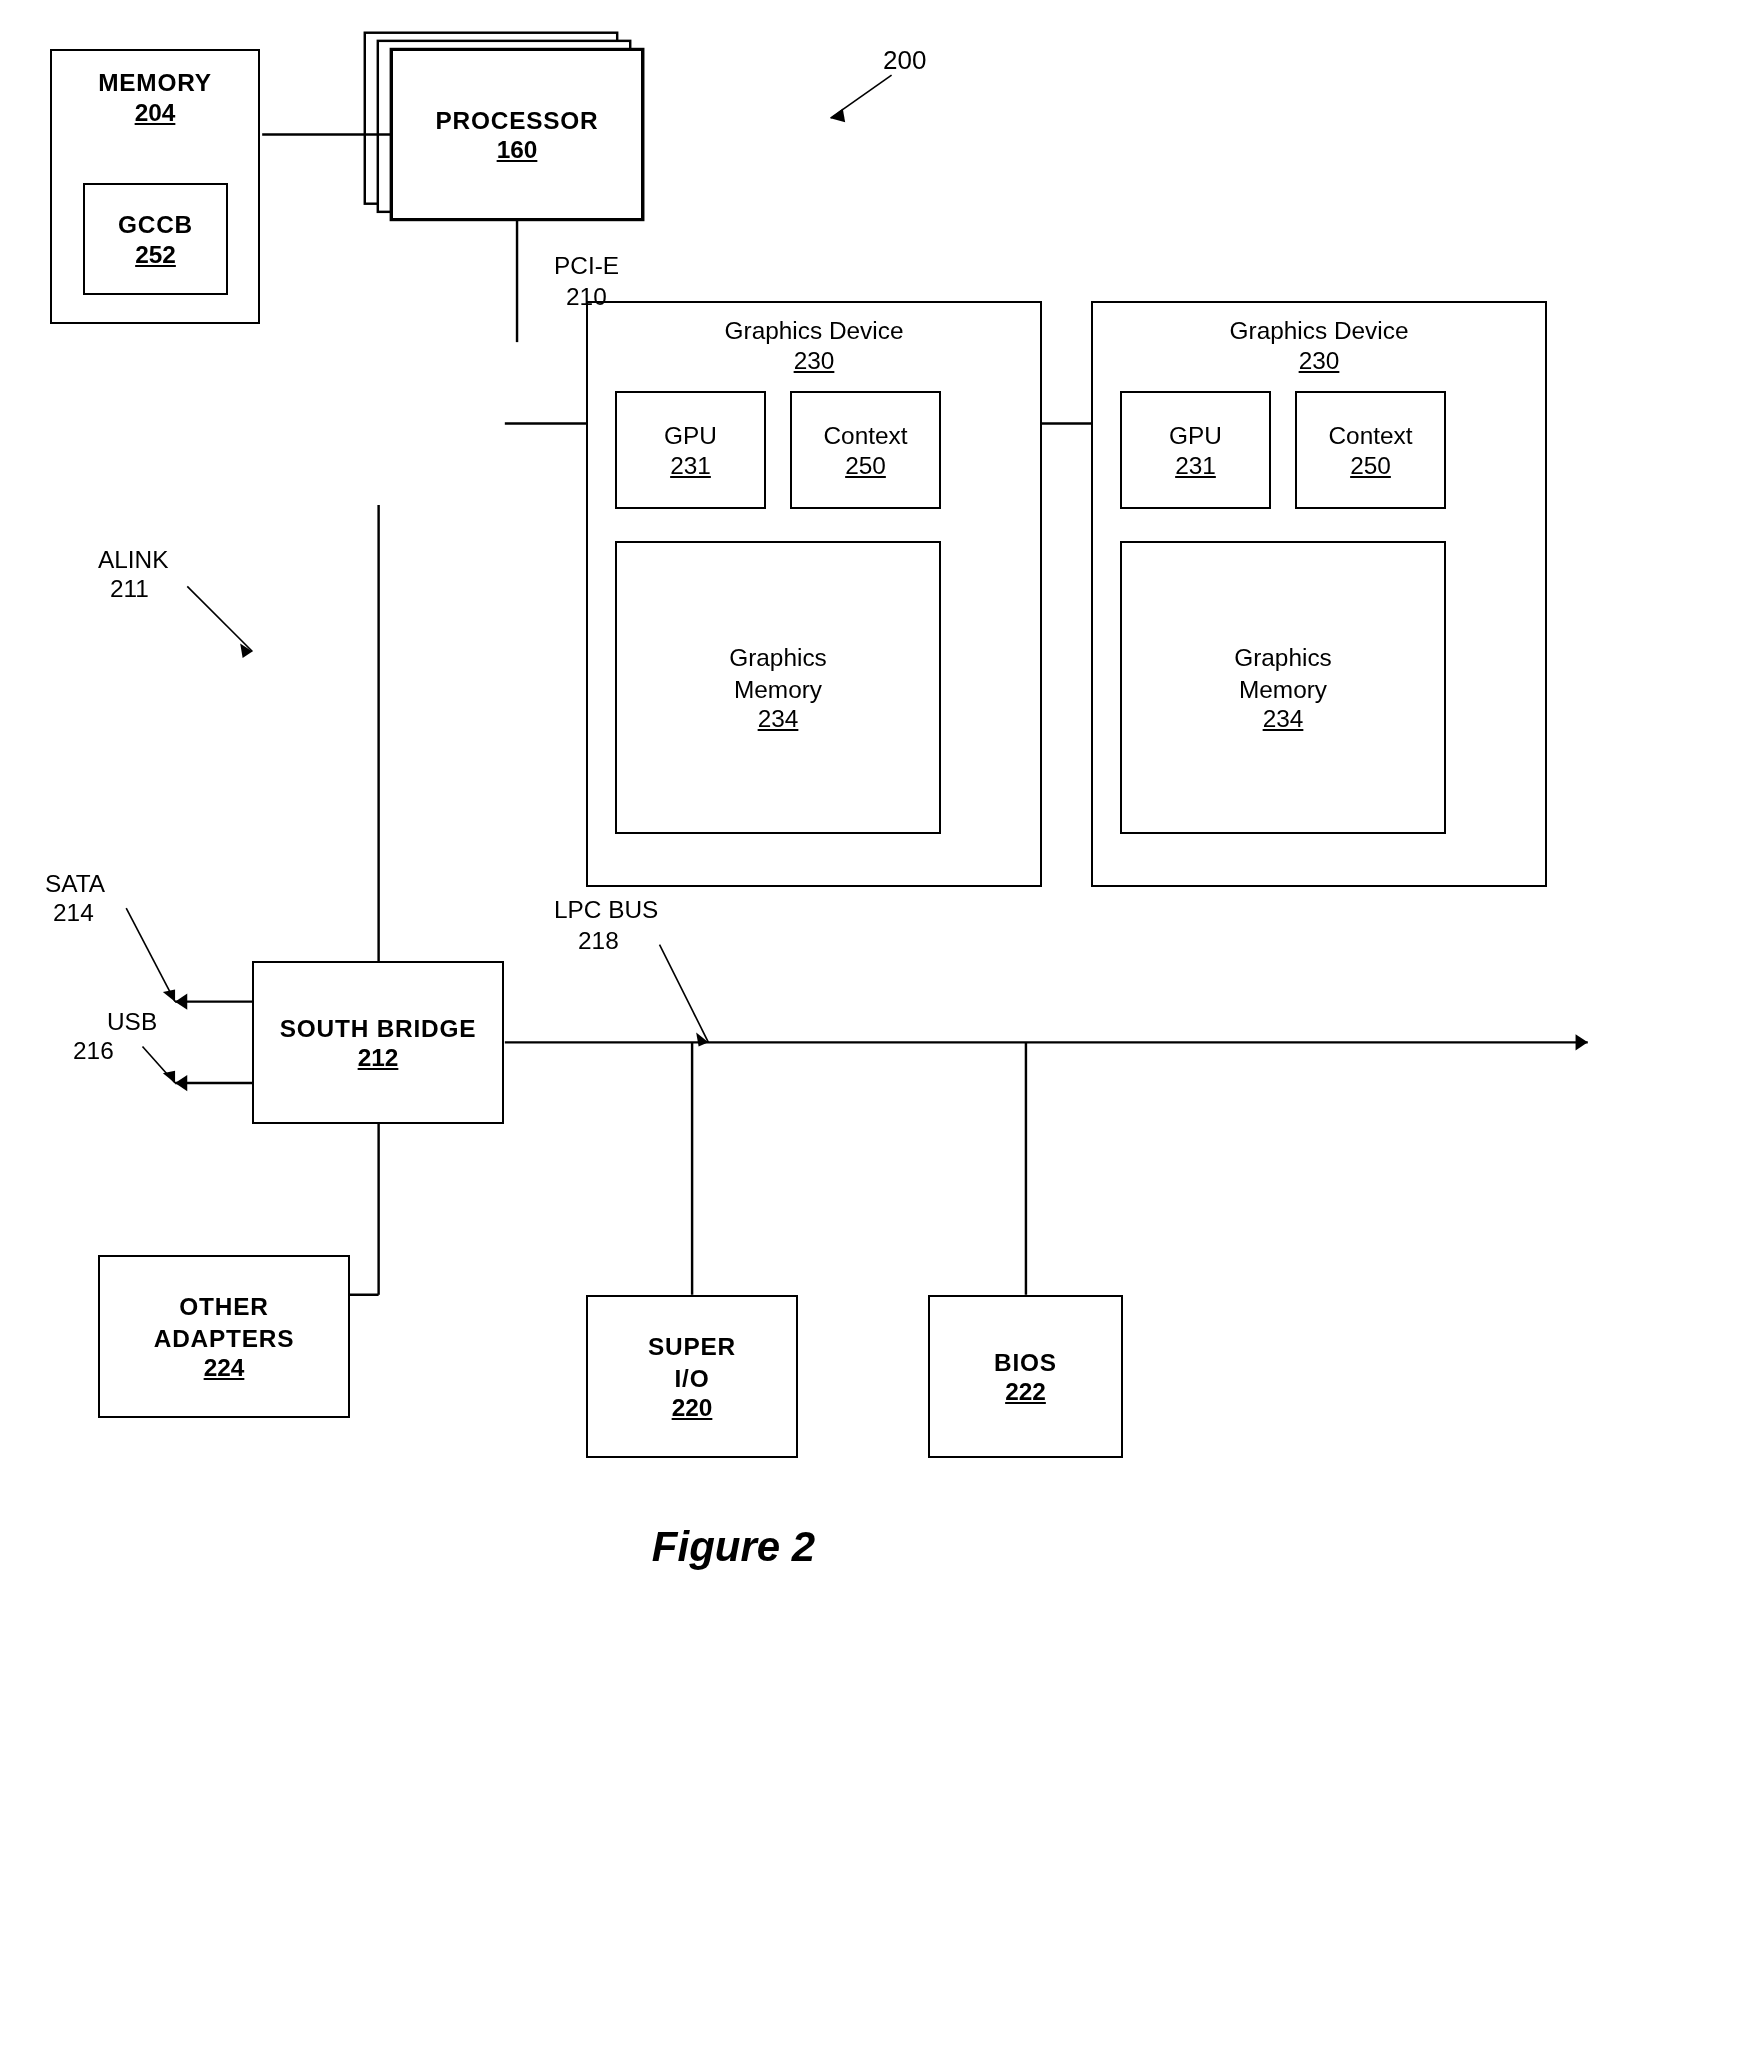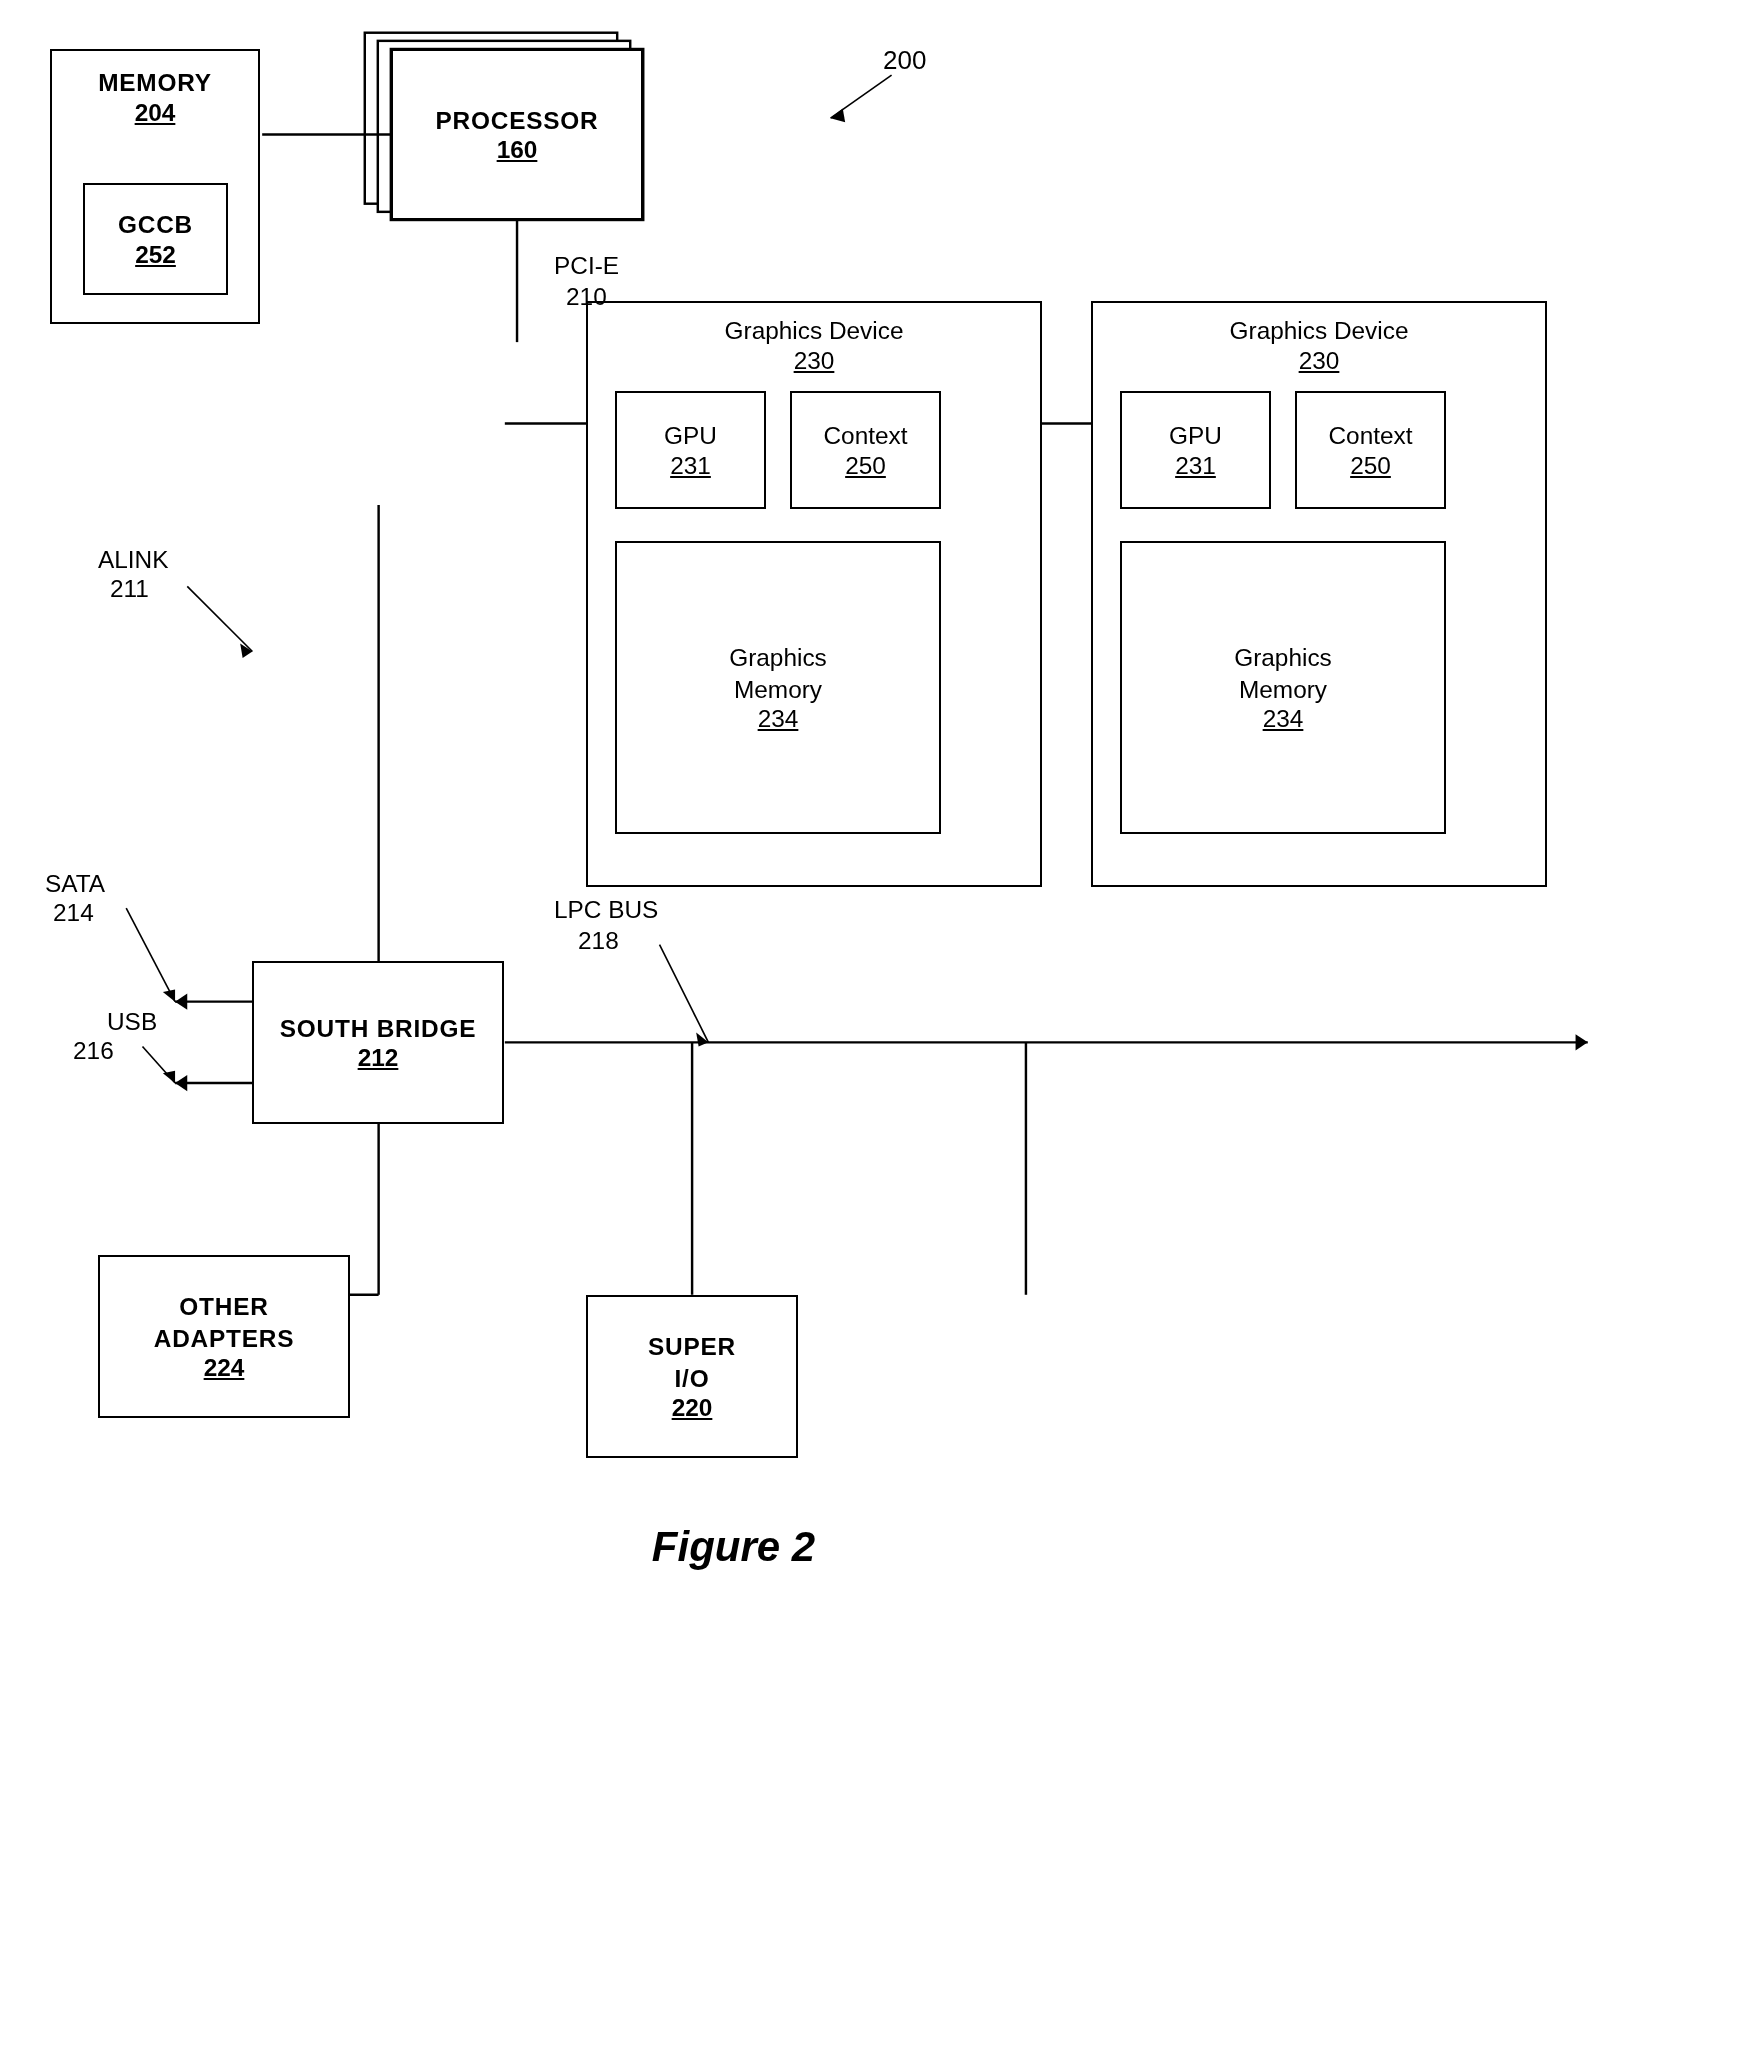--- a/index.html
+++ b/index.html
@@ -206,20 +206,24 @@
 ADAPTERS</span>
     <span class="block-num">224</span>
   </div>
 
   <div class="block" style="left:586px; top:1295px; width:212px; height:163px;">
     <span class="block-label" style="white-space:pre-line;">SUPER
 I/O</span>
     <span class="block-num">220</span>
   </div>
 
+  <div class="block" style="left:928px; top:1295px; width:195px; height:163px;">
+    <span class="block-label">BIOS</span>
+    <span class="block-num">222</span>
+  </div>
 
   <div class="annotation-label" style="left:883px; top:45px; font-size:26px;">200</div>
 
   <div class="annotation-label" style="left:554px; top:252px; font-size:24.4px;">PCI-E</div>
   <div class="annotation-label" style="left:566px; top:283px; font-size:24.4px;">210</div>
 
   <div class="annotation-label" style="left:98px; top:546px; font-size:24.4px;">ALINK</div>
   <div class="annotation-label" style="left:110px; top:575px; font-size:24.4px;">211</div>
 
   <div class="annotation-label" style="left:45px; top:870px; font-size:24.4px;">SATA</div>

